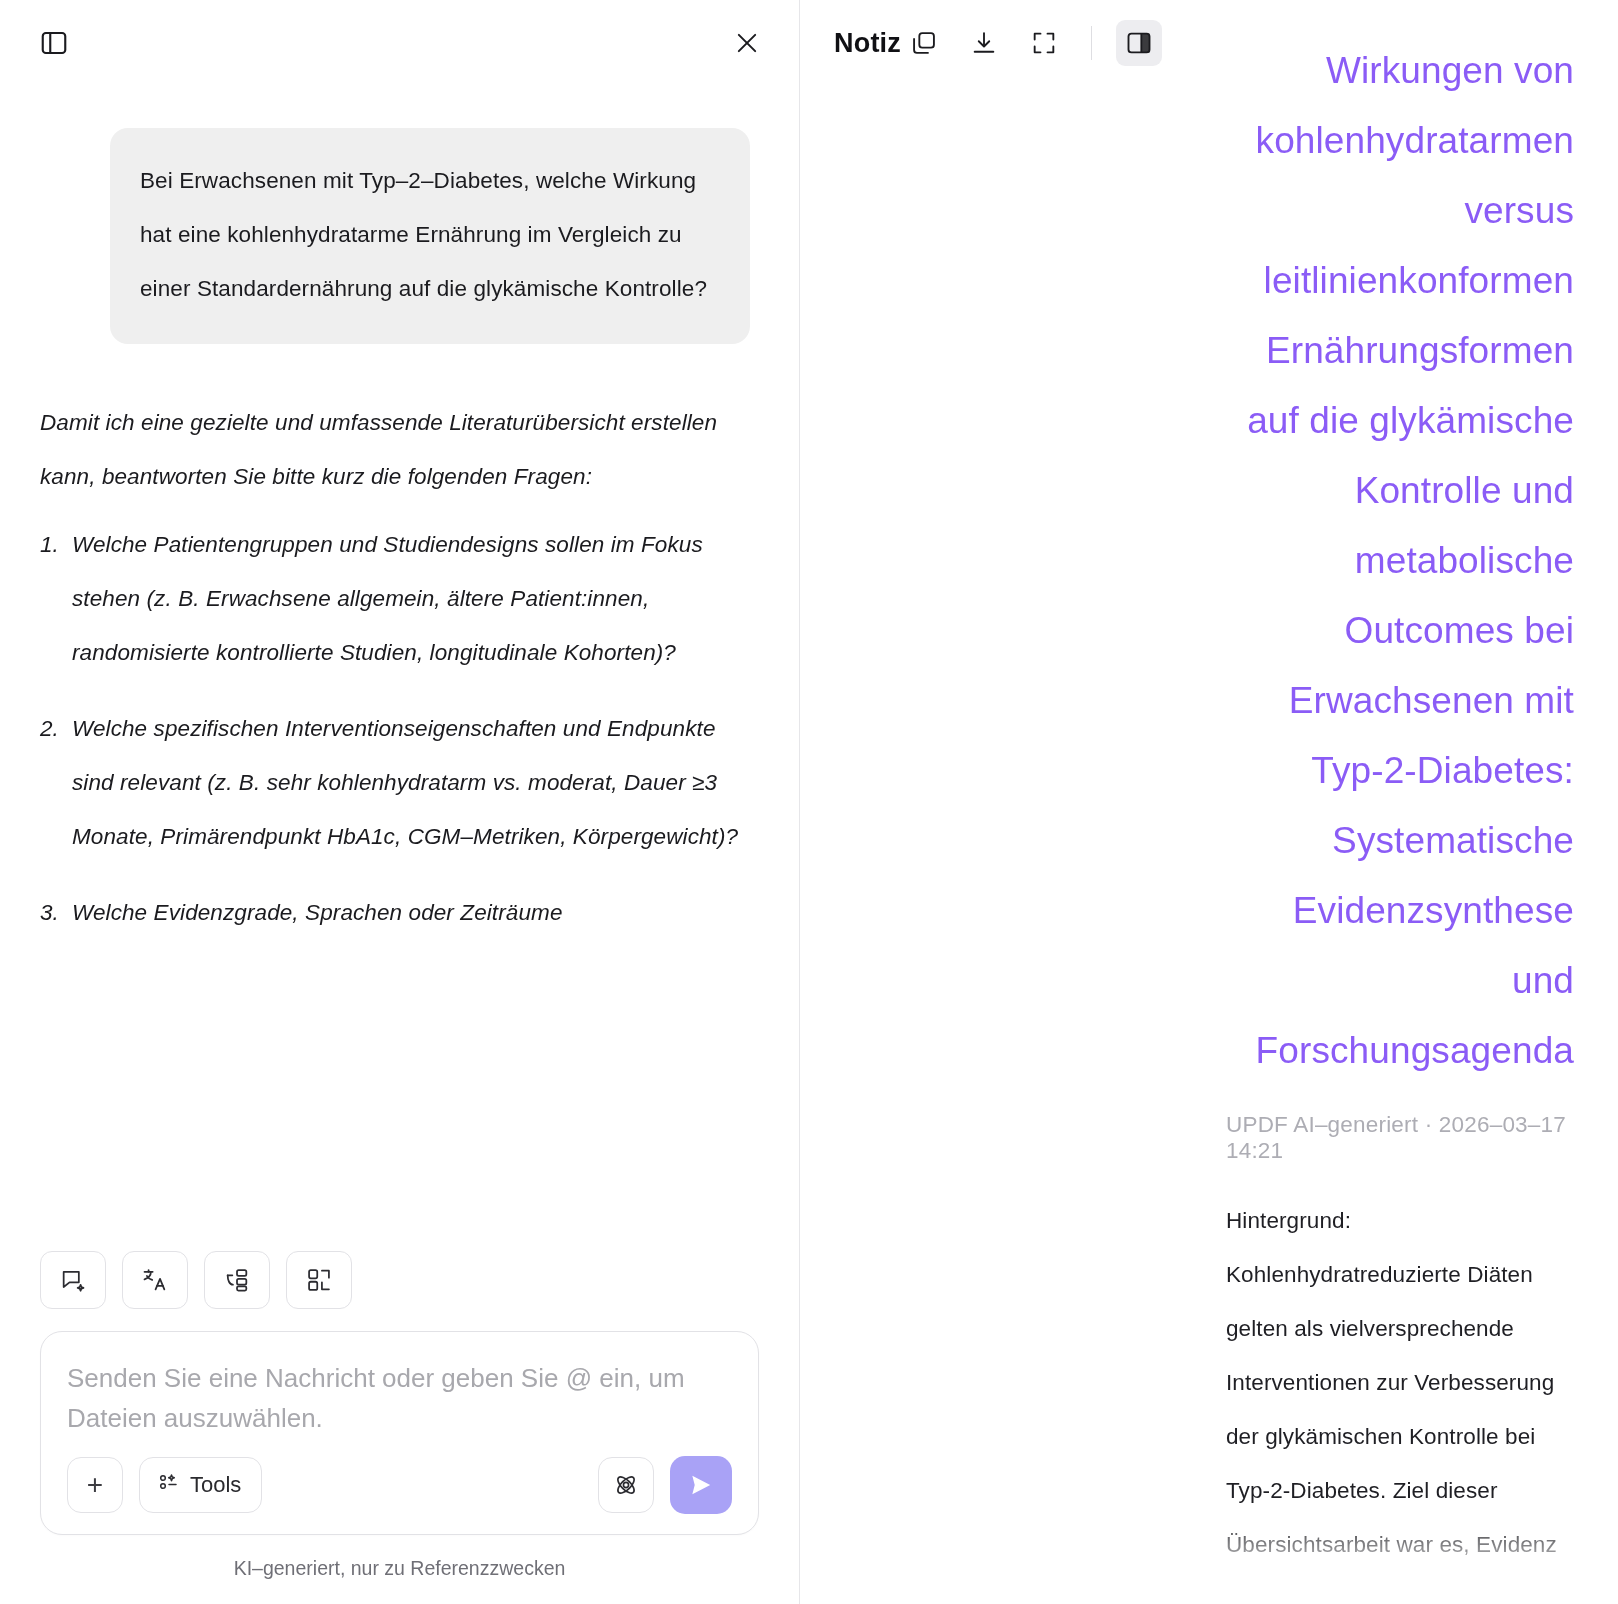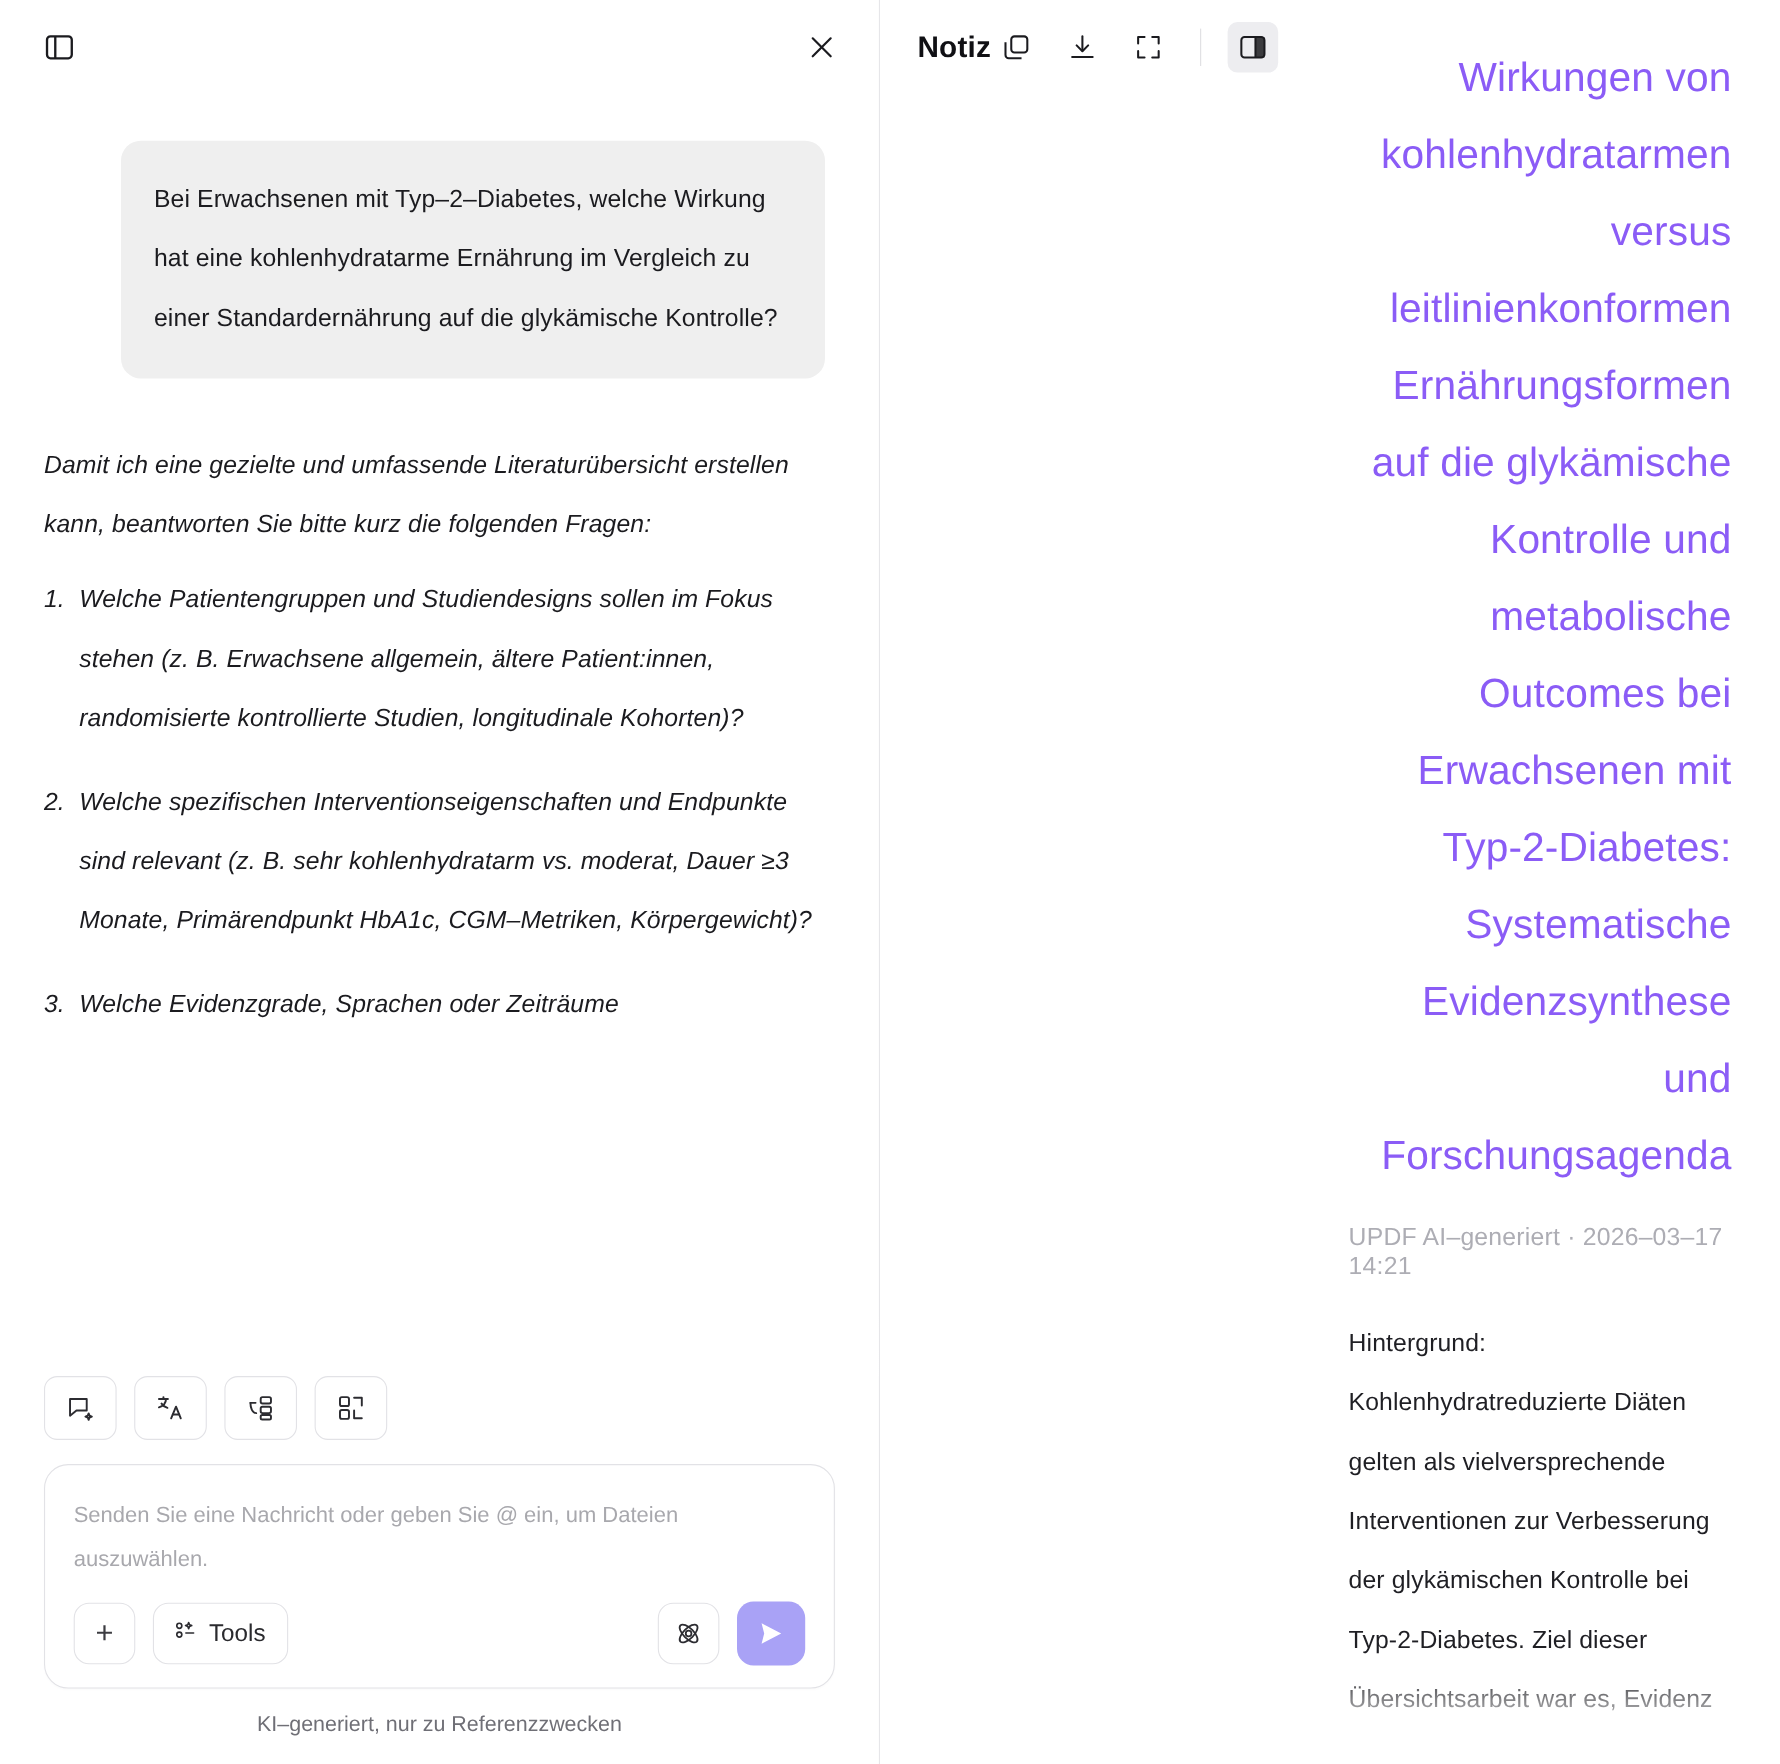--- a/index.html
+++ b/index.html
@@ -114,21 +114,21 @@
   
   .composer {
     margin: 0 40px;
     border: 1px solid #e2e2e6;
     border-radius: 22px;
     padding: 26px 26px 20px 26px;
     background: #fff;
     box-shadow: 0 1px 2px rgba(0,0,0,0.02);
   }
   .composer-placeholder {
-    font-size: 20px;
+    font-size: 26px;
     line-height: 40px;
     color: #a8a8ad;
     min-height: 80px;
     outline: none;
   }
   .composer-tools {
     display: flex;
     align-items: center;
     margin-top: 18px;
   }

